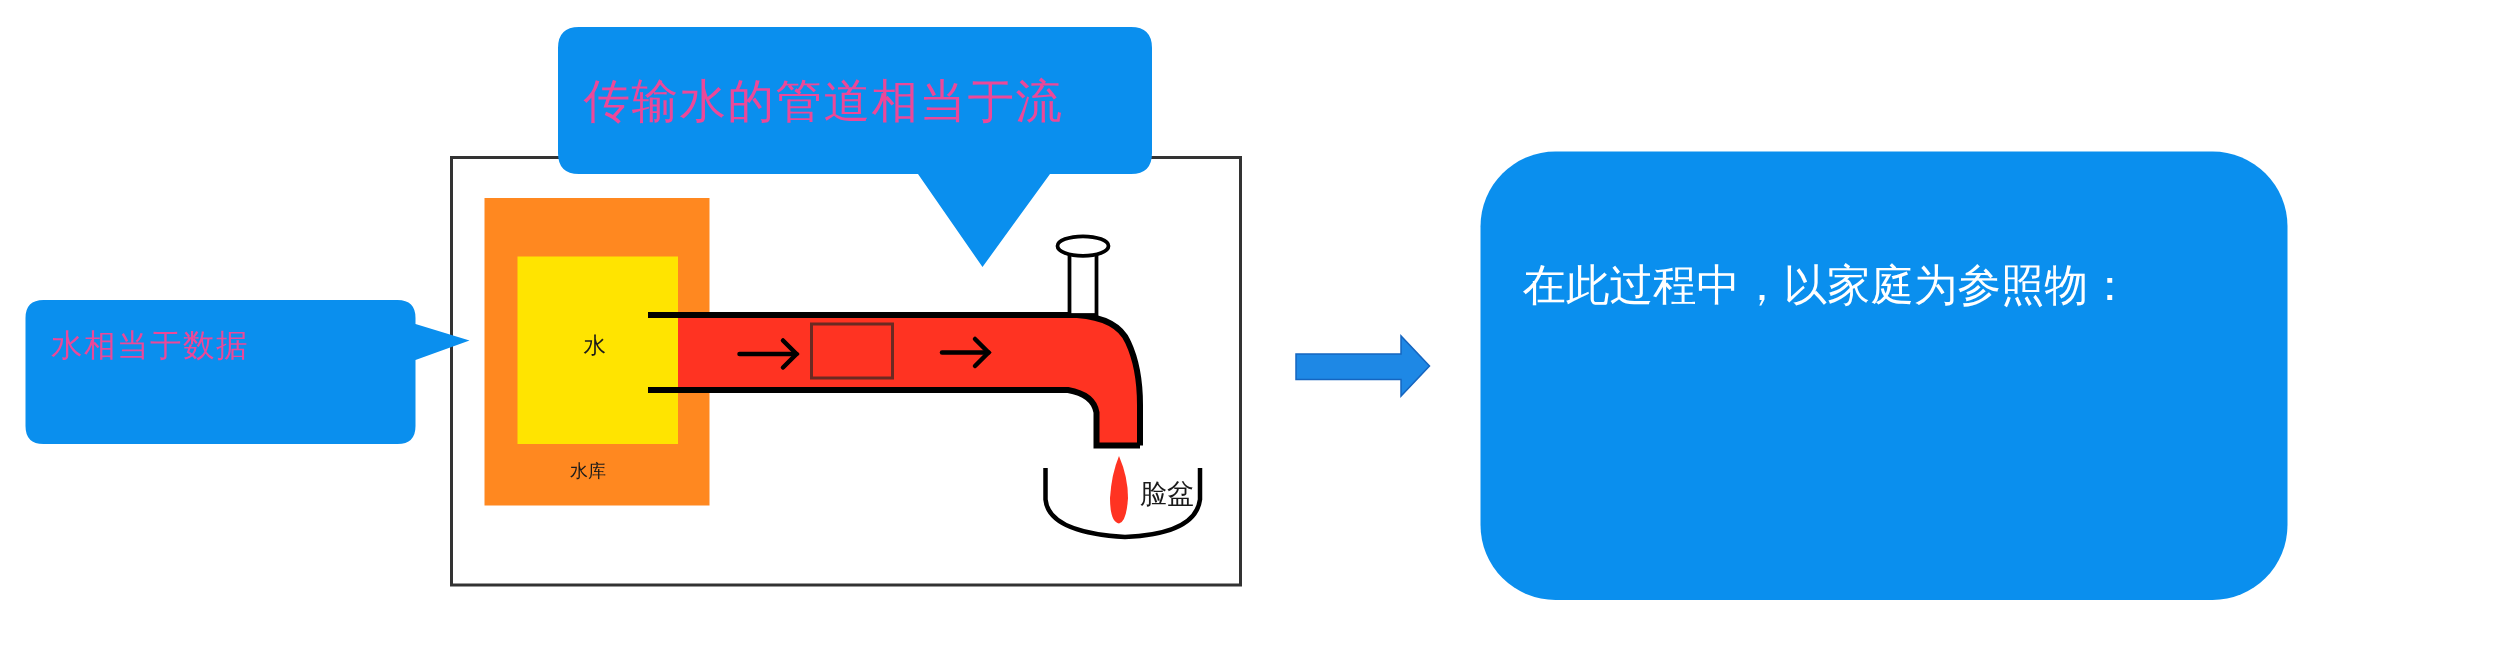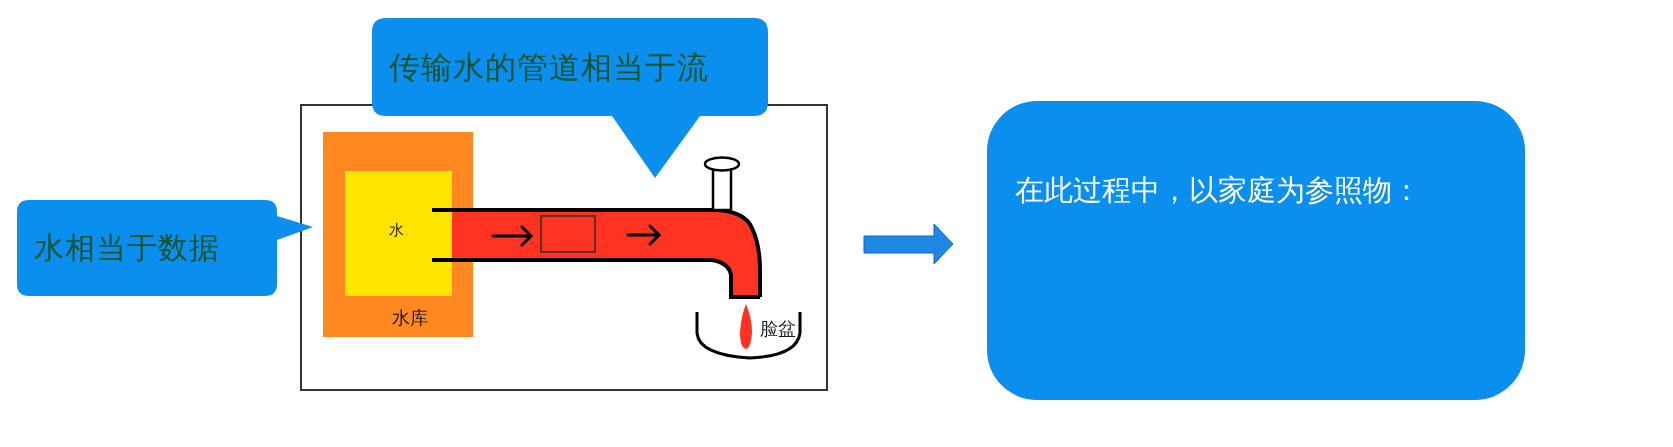--- a/index.html
+++ b/index.html
@@ -1,24 +1,24 @@
 <!DOCTYPE html>
 <html><head>
   <meta charset="utf-8">
   <style>
     html, body { margin: 0; padding: 0; background: #ffffff; }
     body { width: 1673px; height: 447px; position: relative; overflow: hidden;
            font-family: "DejaVu Sans", "Liberation Sans", sans-serif; }
     #diagram-svg { position: absolute; left: 0; top: 0; }
-    .callout-text { position: absolute; color: #14532d; white-space: nowrap; }
-    .left-callout-text { left: 34px; top: 228px; font-size: 30px; letter-spacing: 1px; }
+    .callout-text { position: absolute; color: #ec4899; white-space: nowrap; }
+    .left-callout-text { left: 34px; top: 216px; font-size: 21px; letter-spacing: 1px; }
     .top-callout-text { left: 389px; top: 47px; font-size: 31px; letter-spacing: 1px; }
     .small-label { position: absolute; color: #1a1a1a; font-size: 15px; white-space: nowrap; }
     .water-label { left: 389px; top: 221px; }
-    .reservoir-label { left: 392px; top: 306px; font-size: 18px; }
+    .reservoir-label { left: 380px; top: 306px; font-size: 12px; }
     .basin-label { left: 760px; top: 317px; font-size: 18px; }
     .result-box-text { position: absolute; left: 1015px; top: 170px; color: #ffffff;
                        font-size: 29px; line-height: 40px; white-space: nowrap; }
     .result-box-text .line { display: block; }
     .result-box-text .spacer { display: block; height: 40px; }
   </style>
 </head>
 <body>
 
 <svg id="diagram-svg" width="1673" height="447" viewBox="0 0 1673 447">

